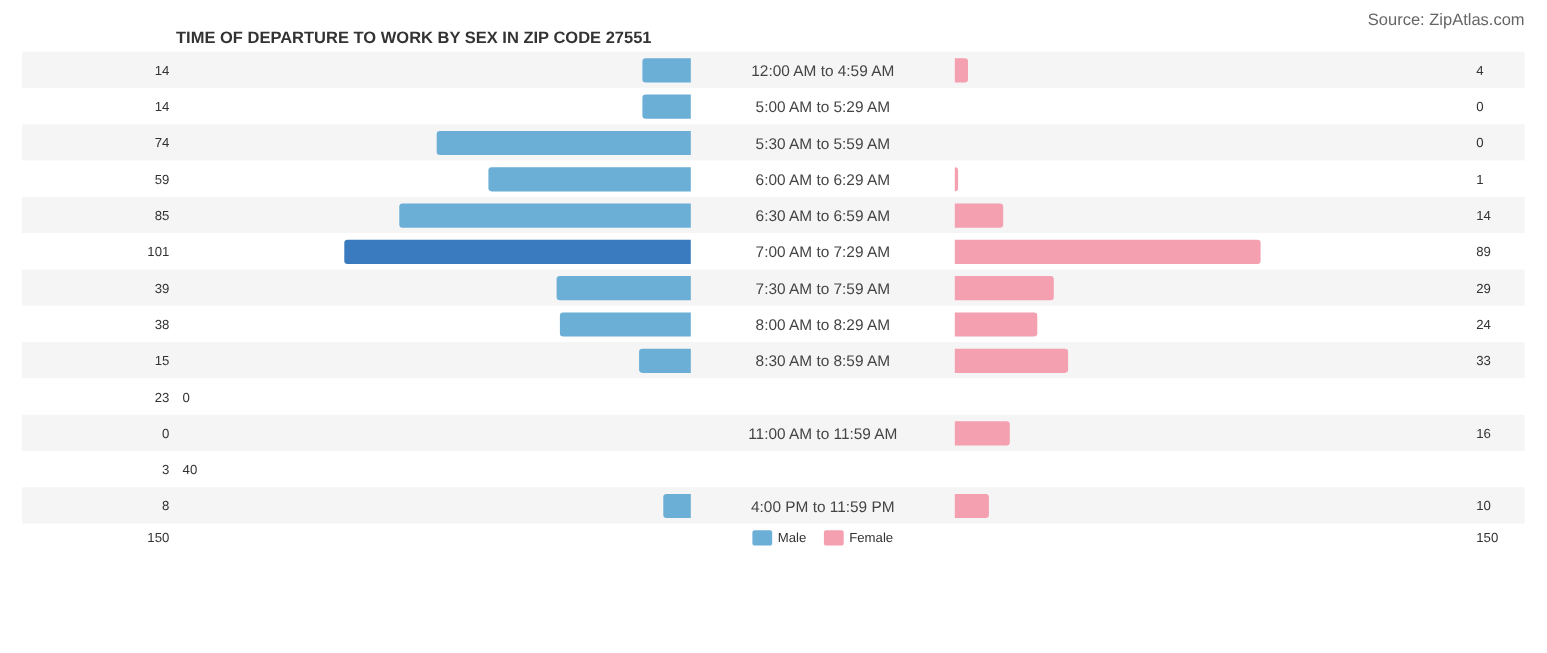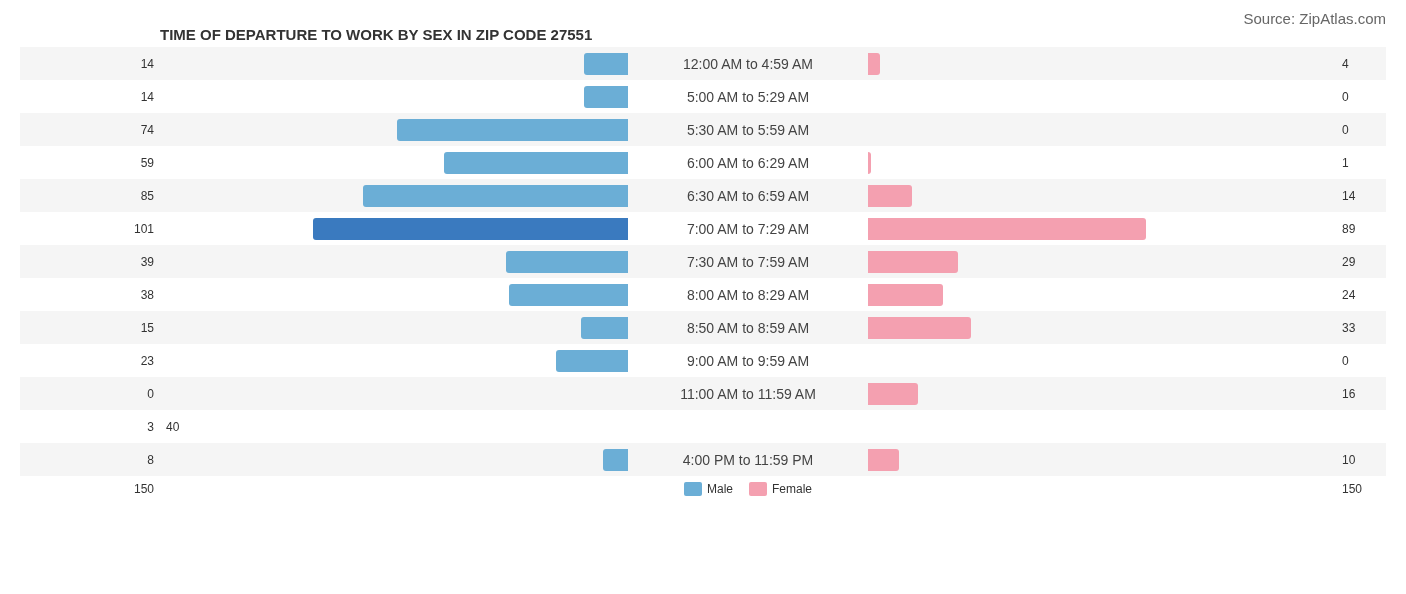--- a/index.html
+++ b/index.html
@@ -285,41 +285,30 @@
     </div>
     <div class="right-val">24</div>
   </div>
       <div class="row">
     <div class="left-val">15</div>
     <div class="bars-wrapper">
       <div class="male-side">
         <div class="male-bar" style="width:47px; background:#6baed6;">
         </div>
       </div>
-      <div class="label-center">8:50 AM to 8:59 AM</div>
+      <div class="label-center">8:30 AM to 8:59 AM</div>
       <div class="female-side">
         <div class="female-bar" style="width:103px;">
         </div>
       </div>
     </div>
     <div class="right-val">33</div>
   </div>
       <div class="row">
     <div class="left-val">23</div>
-    <div class="bars-wrapper">
-      <div class="male-side">
-        <div class="male-bar" style="width:72px; background:#6baed6;">
-        </div>
-      </div>
-      <div class="label-center">9:00 AM to 9:59 AM</div>
-      <div class="female-side">
-        <div class="female-bar" style="width:0px;">
-        </div>
-      </div>
-    </div>
     <div class="right-val">0</div>
   </div>
       <div class="row">
     <div class="left-val">0</div>
     <div class="bars-wrapper">
       <div class="male-side">
         <div class="male-bar" style="width:0px; background:#6baed6;">
         </div>
       </div>
       <div class="label-center">11:00 AM to 11:59 AM</div>

